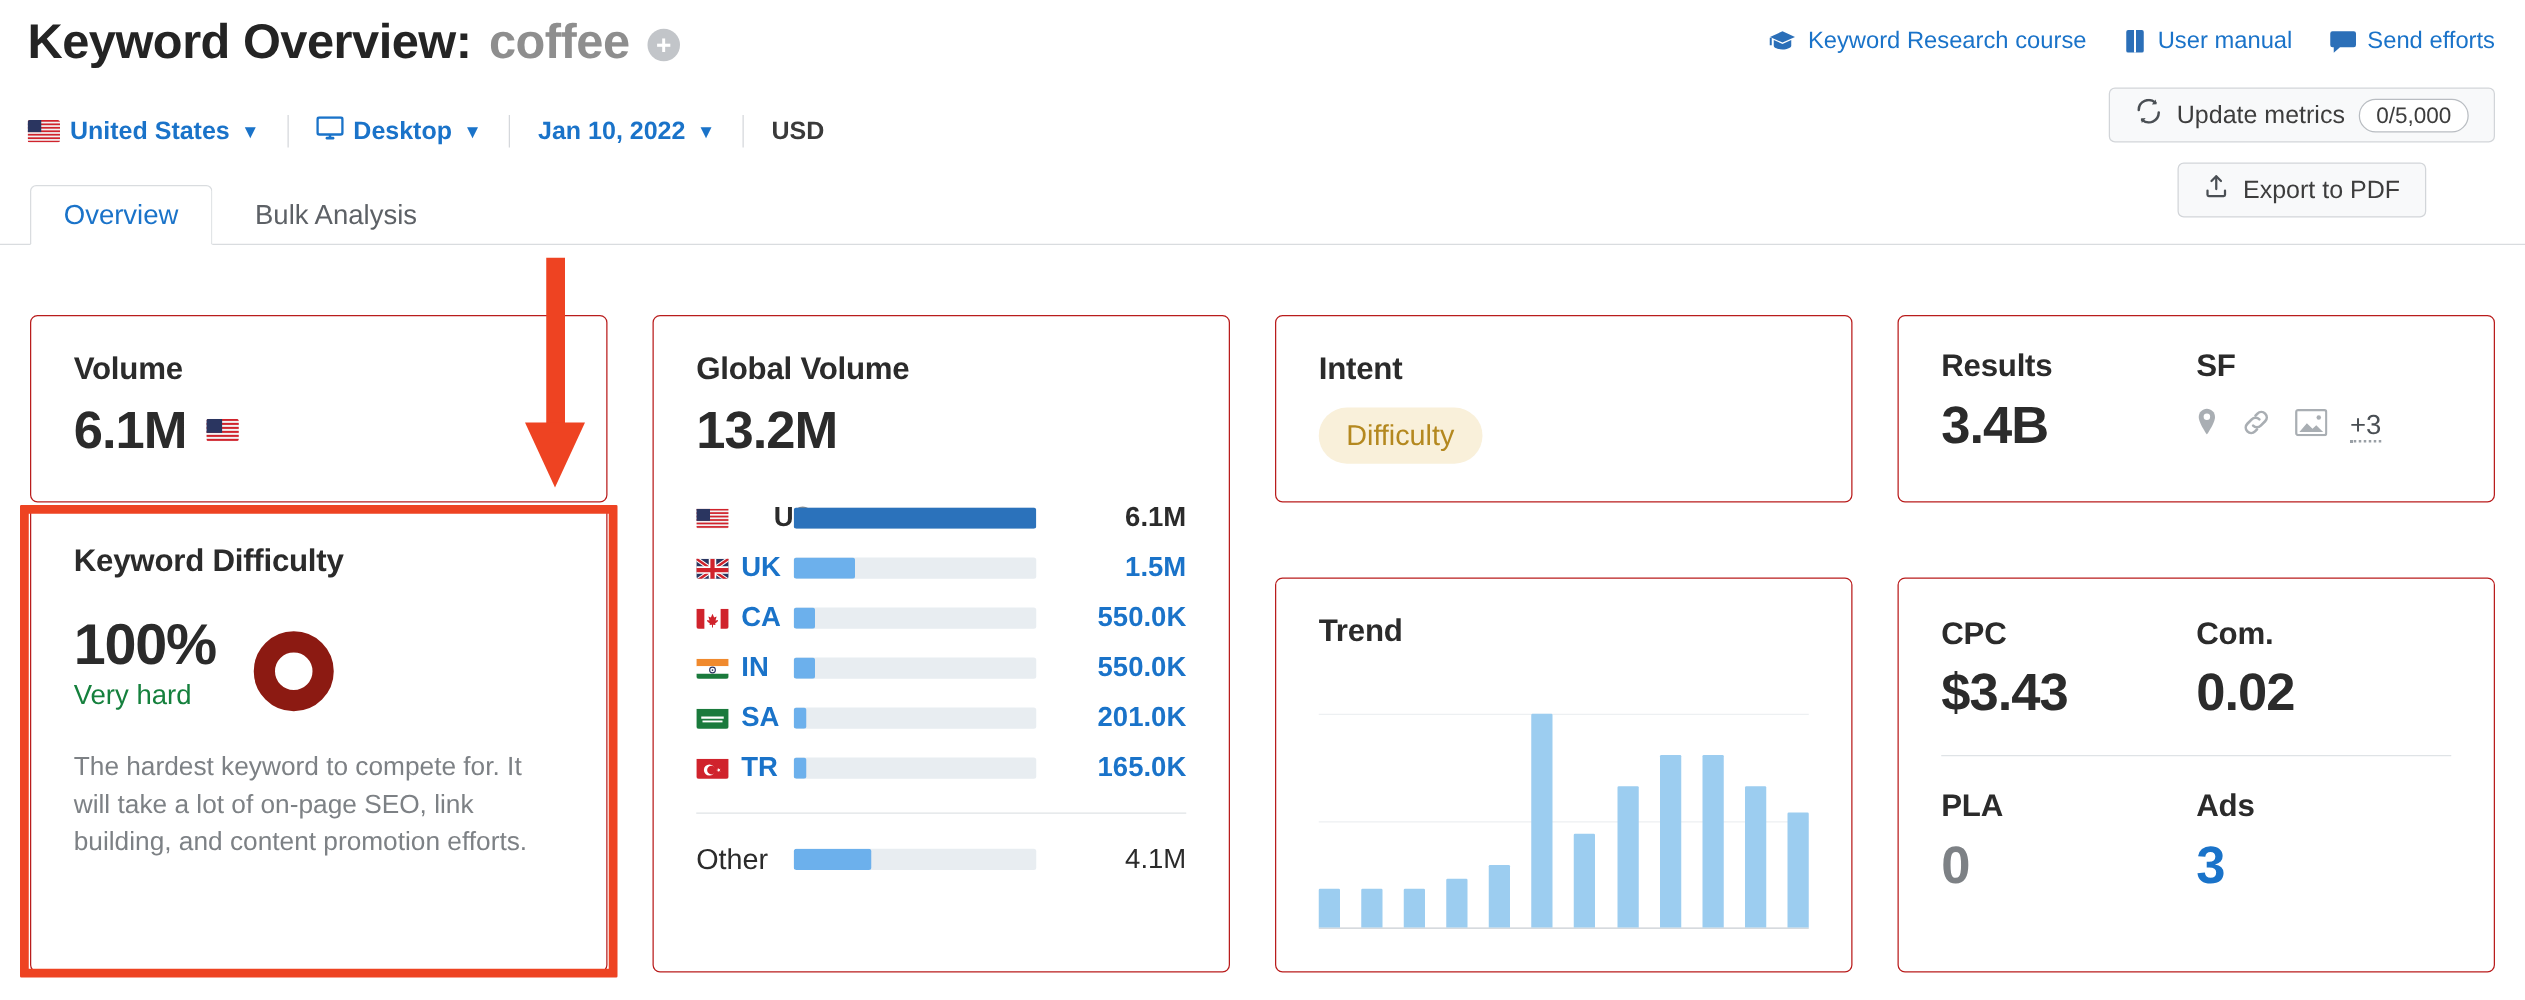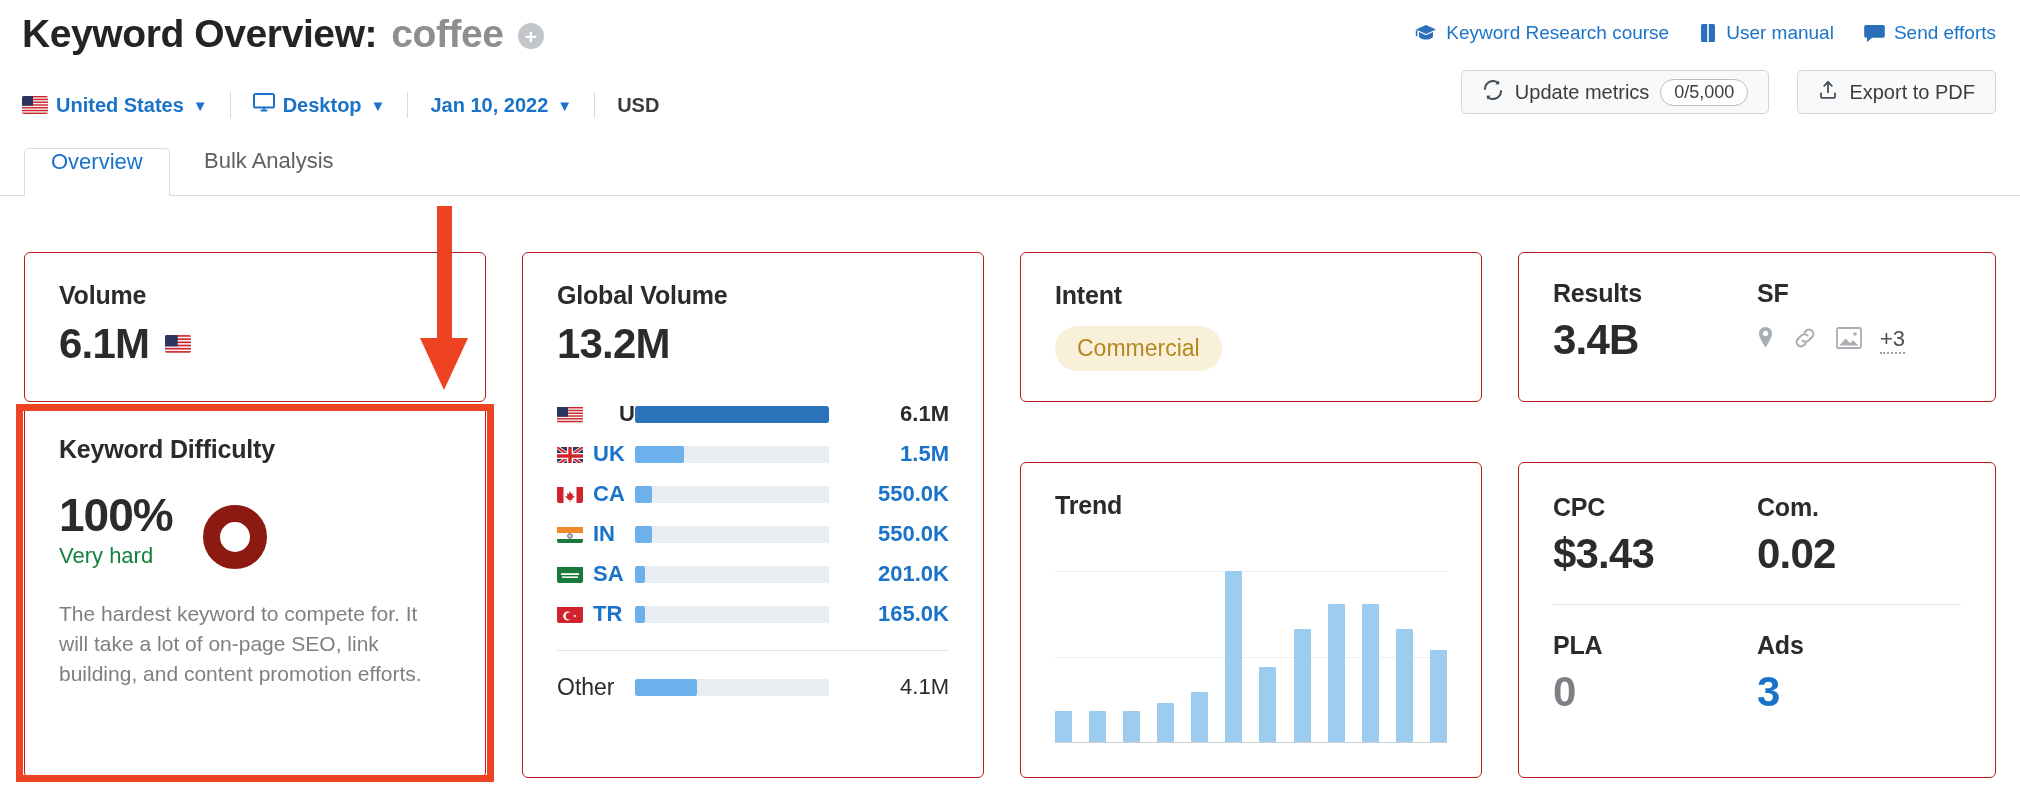--- a/index.html
+++ b/index.html
@@ -55,21 +55,21 @@
   .filter-currency { color: #3a3a3a; font-weight: 600; }
   .caret { font-size: 15px; font-weight: 700; margin-left: 1px; }
   .flag {
     display:inline-block; width: 26px; height: 18px; vertical-align: middle;
     border-radius: 2px; overflow: hidden; position: relative; flex: none;
   }
 
   
   .btn-row {
     position: absolute; right: 24px; top: 70px;
-    display: flex; align-items: center; gap: 28px;
+    display: flex; align-items: center; gap: 16px; flex-direction: column;
   }
   .btn {
     display: flex; align-items: center; gap: 11px;
     height: 44px; padding: 0 20px;
     border: 1px solid #d2d5d9; border-radius: 5px;
     background: #f8f9fa; color: #3d3d3d;
     font-size: 20px; font-weight: 500; cursor: pointer; white-space: nowrap;
   }
   .quota-pill {
     border: 1px solid #b9bdc2; border-radius: 40px;
@@ -78,21 +78,21 @@
 
   
   .tabs {
     position: absolute; left: 0; top: 148px; width: 2020px; height: 48px;
   }
   .tabs-line {
     position: absolute; left: 0; bottom: 0; width: 2020px; height: 1px; background: #d9dcdf;
   }
   .tab {
     position: absolute; bottom: 0; height: 48px;
-    display: flex; align-items: flex-start; padding: 0 26px;
+    display: flex; align-items: center; padding: 0 26px;
     font-size: 22px; color: #5d6166; cursor: pointer; background: transparent;
   }
   .tab.active {
     color: #1a73c9;
     background: #ffffff;
     border: 1px solid #d9dcdf; border-bottom: 1px solid #ffffff;
     border-radius: 5px 5px 0 0;
     z-index: 2;
   }
 
@@ -497,21 +497,21 @@
           <div class="gv-val">4.1M</div>
         </div>
 
       </div>
     </div>
   </div>
 
   <div class="card" id="card-intent">
     <div class="inner">
       <div class="card-label">Intent</div>
-      <span class="intent-badge" style="background: rgb(249, 240, 218); color: rgb(180, 136, 31);">Commercial</span>
+      <span class="intent-badge" style="background: rgb(249, 240, 218); color: rgb(180, 136, 31);">Difficulty</span>
     </div>
   </div>
 
   <div class="card" id="card-trend">
     <div class="inner">
       <div class="card-label">Trend</div>
       <div class="trend-plot">
         <div class="trend-grid" style="top:0;"></div>
         <div class="trend-grid" style="top:50%;"></div>
         <div class="trend-axis"></div>

